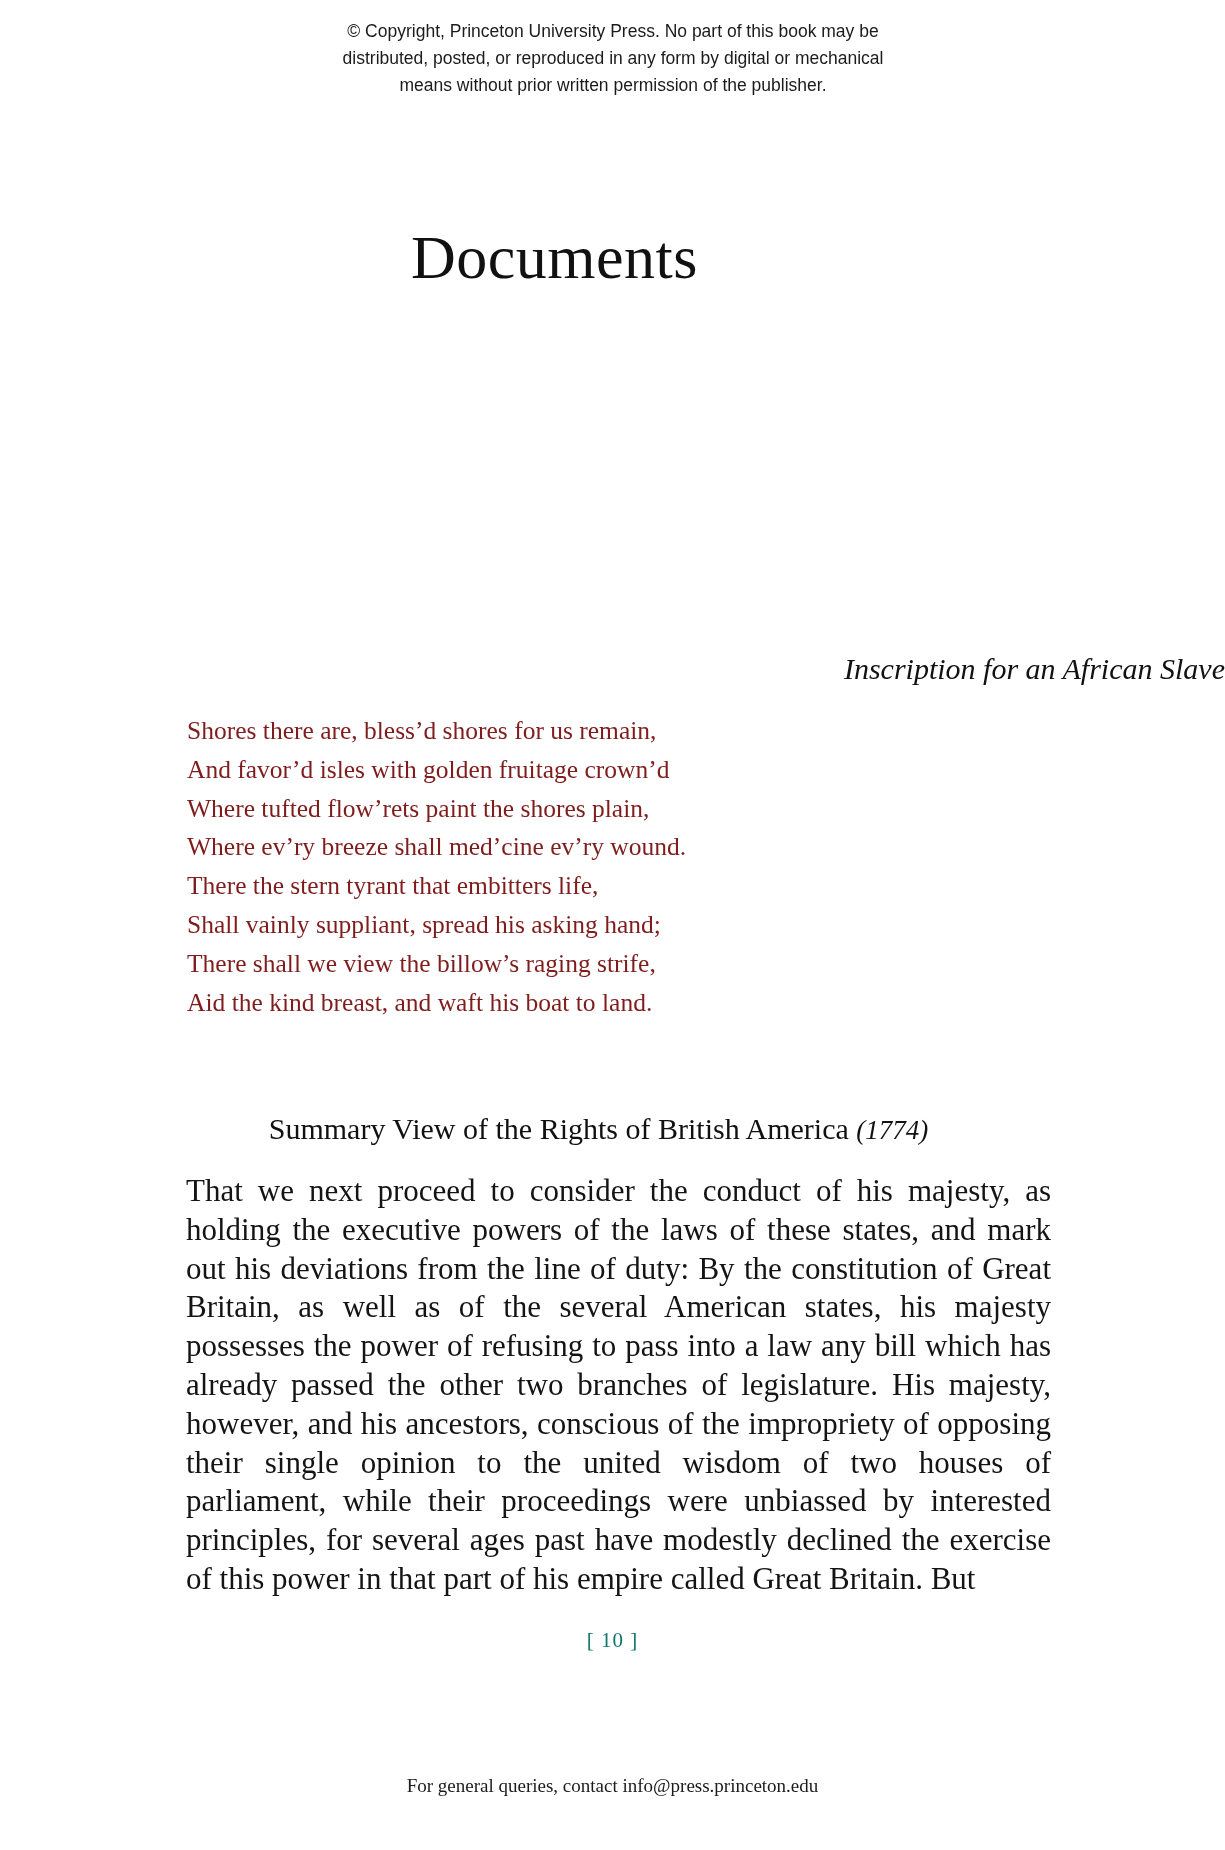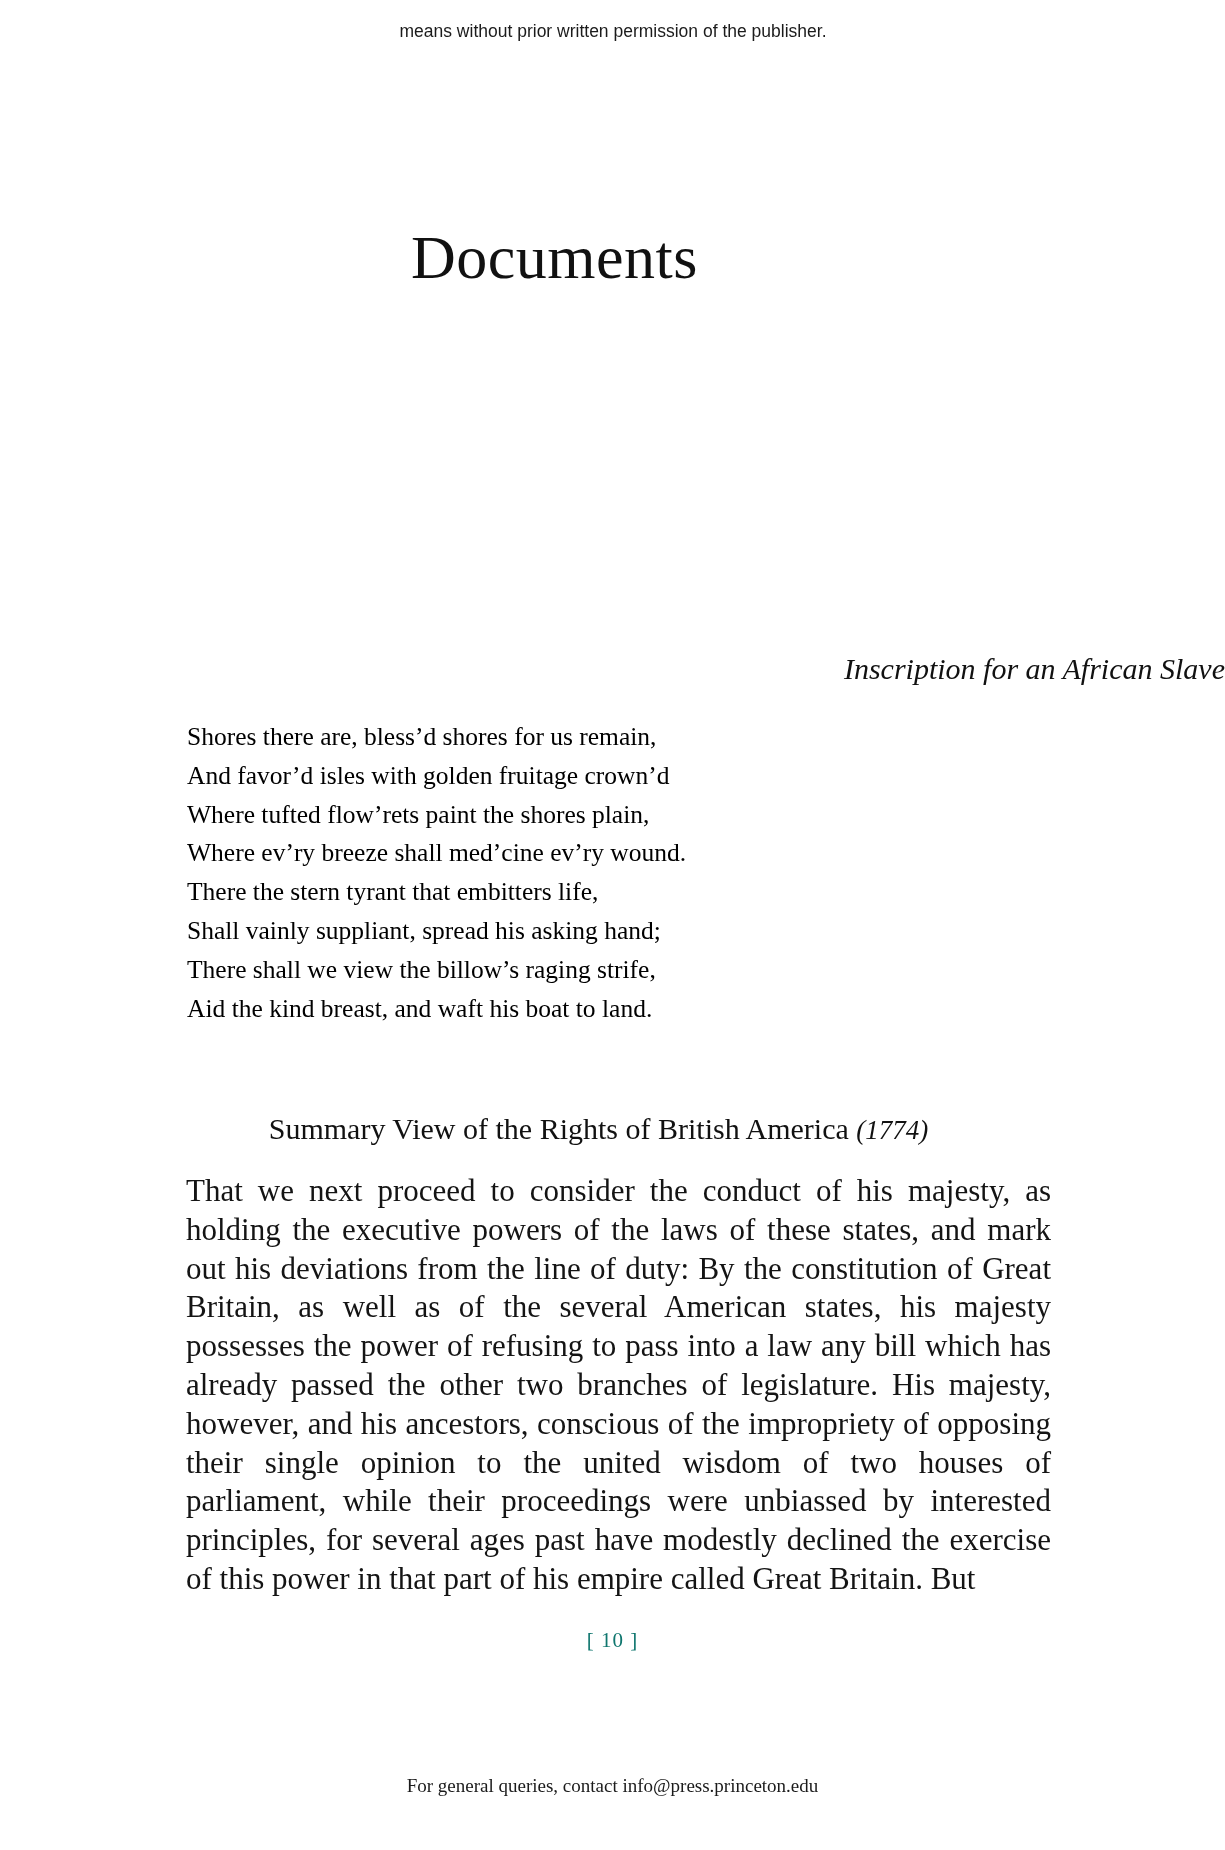--- a/index.html
+++ b/index.html
@@ -64,22 +64,21 @@
     font-size: 30px;
     color: #111111;
   }
   .poem {
     position: absolute;
     top: 712px;
     left: 187px;
     width: 700px;
     font-size: 25.5px;
     line-height: 38.8px;
-    color: #000000;
-    margin-top: 6px;
+    color: #7f1d1d;
   }
   .poem .line { white-space: nowrap; }
 
   
   .essay-head {
     position: absolute;
     top: 1112px;
     left: 0;
     width: 1197px;
     text-align: center;
@@ -126,20 +125,22 @@
     font-size: 19px;
     color: #1b1b1b;
   }
 </style>
 </head>
 <body>
 
 <div class="page">
 
   <div class="copyright">
+    <div>© Copyright, Princeton University Press. No part of this book may be</div>
+    <div>distributed, posted, or reproduced in any form by digital or mechanical</div>
     <div>means without prior written permission of the publisher.</div>
   </div>
 
   <div class="part-title">Documents</div>
 
   <div class="poem-title">Inscription for an African Slave</div>
 
   <div class="poem">
     <div class="line">Shores there are, bless’d shores for us remain,</div>
     <div class="line">And favor’d isles with golden fruitage crown’d</div>

